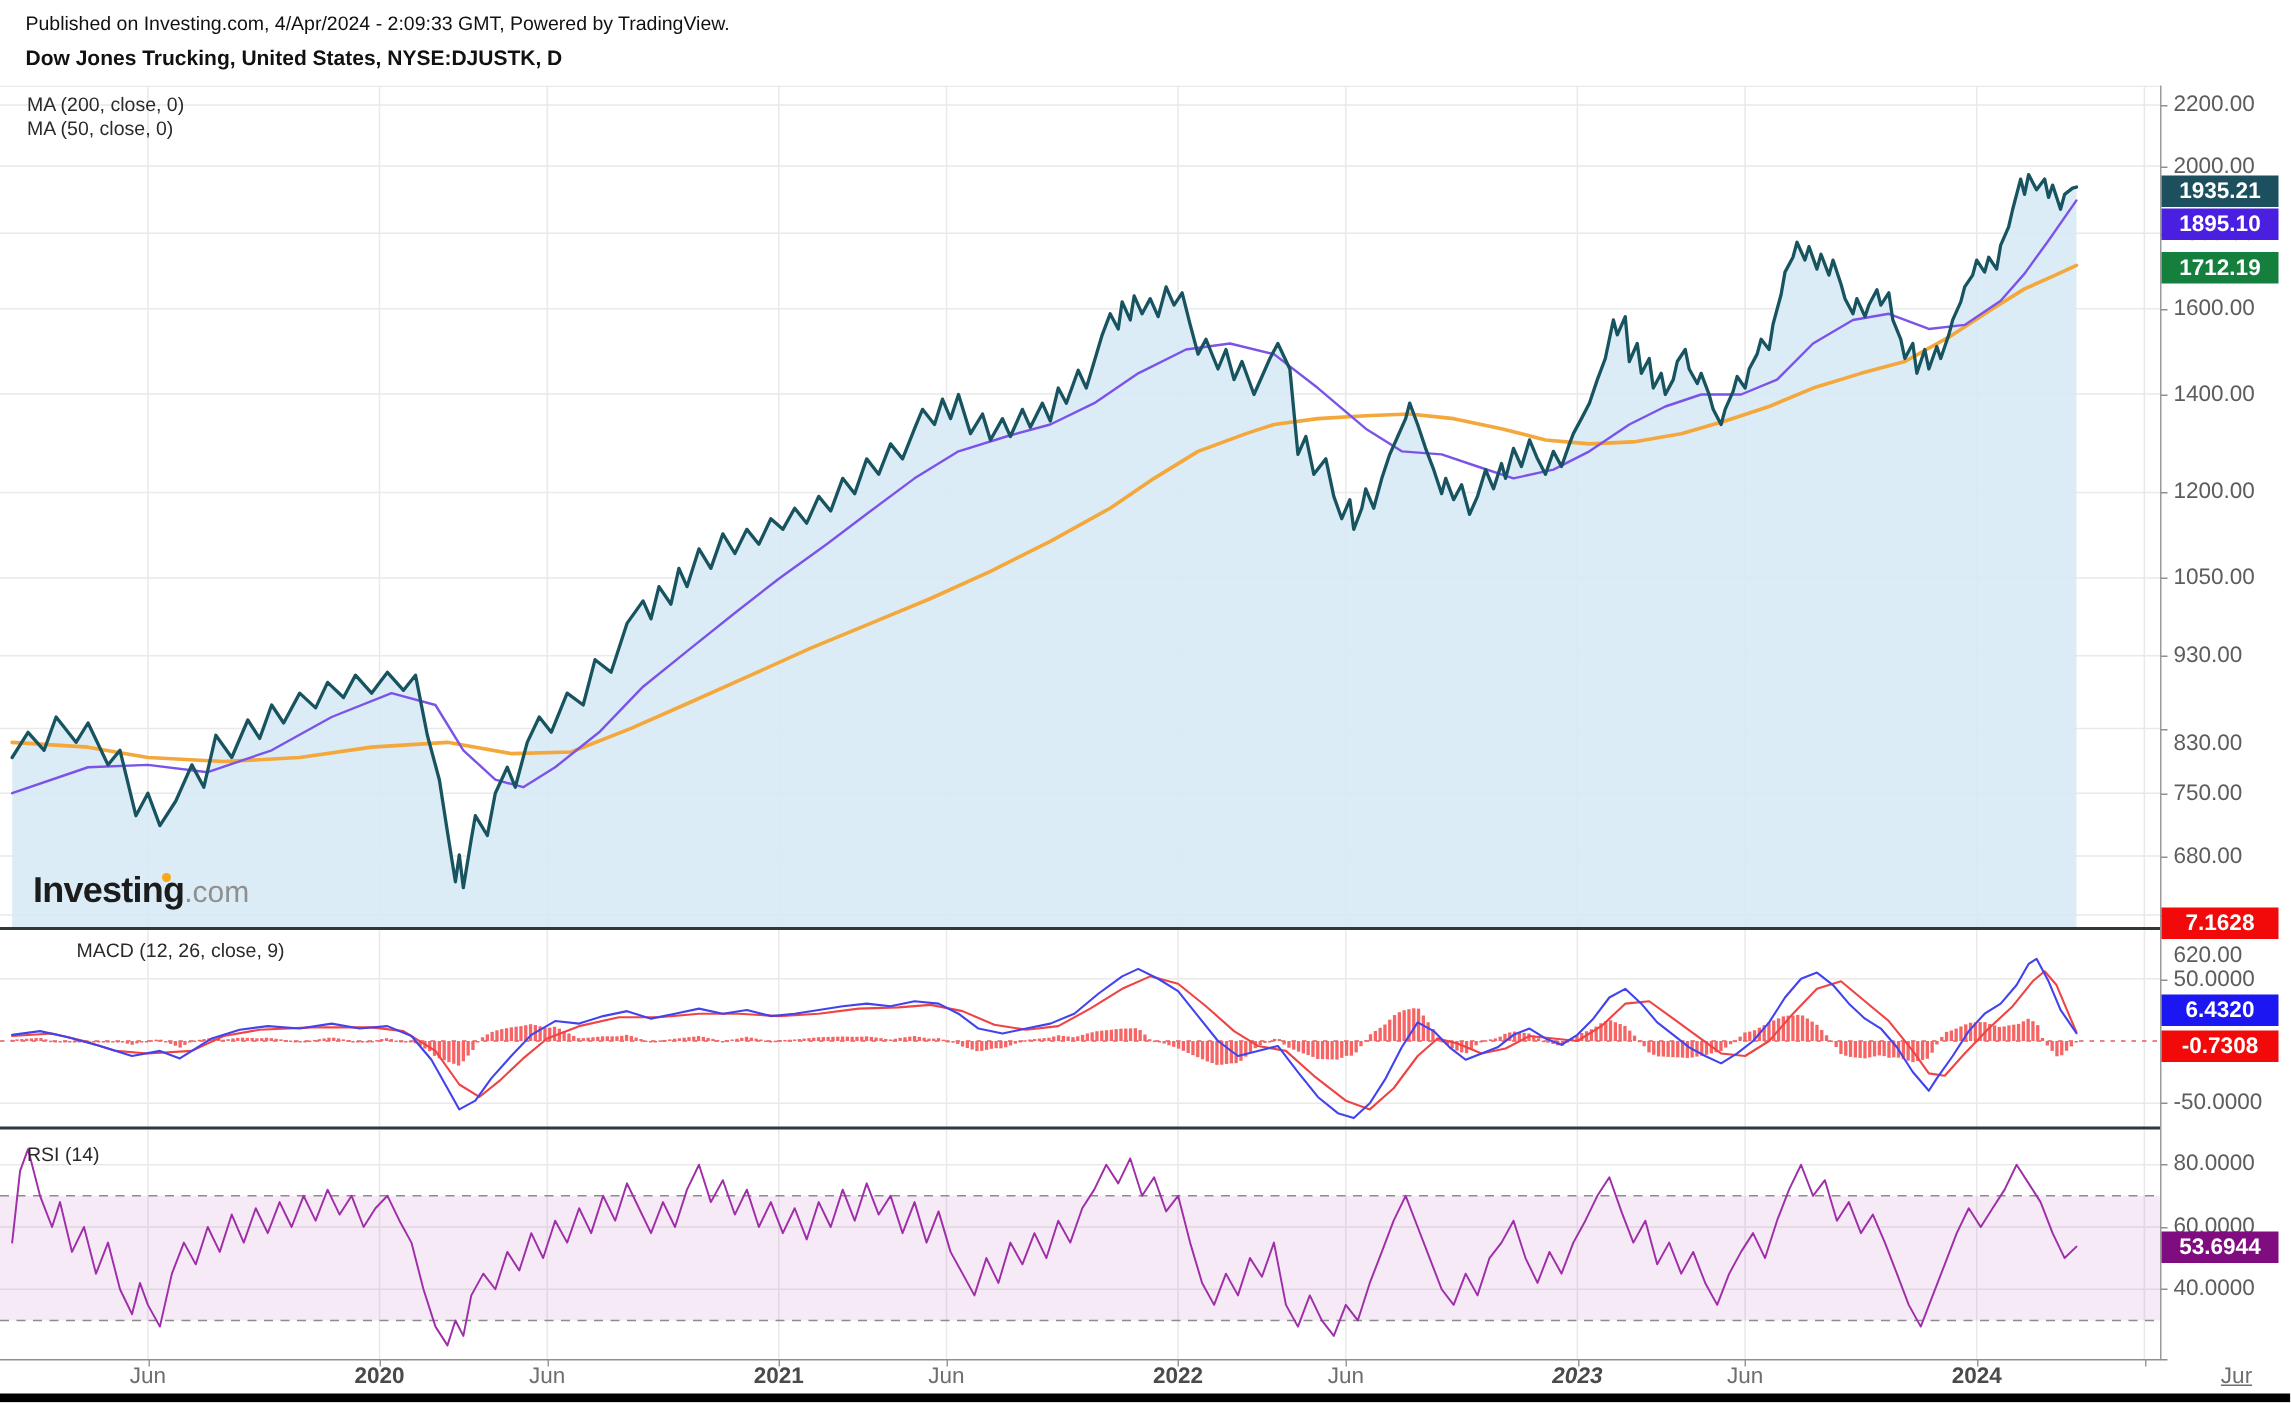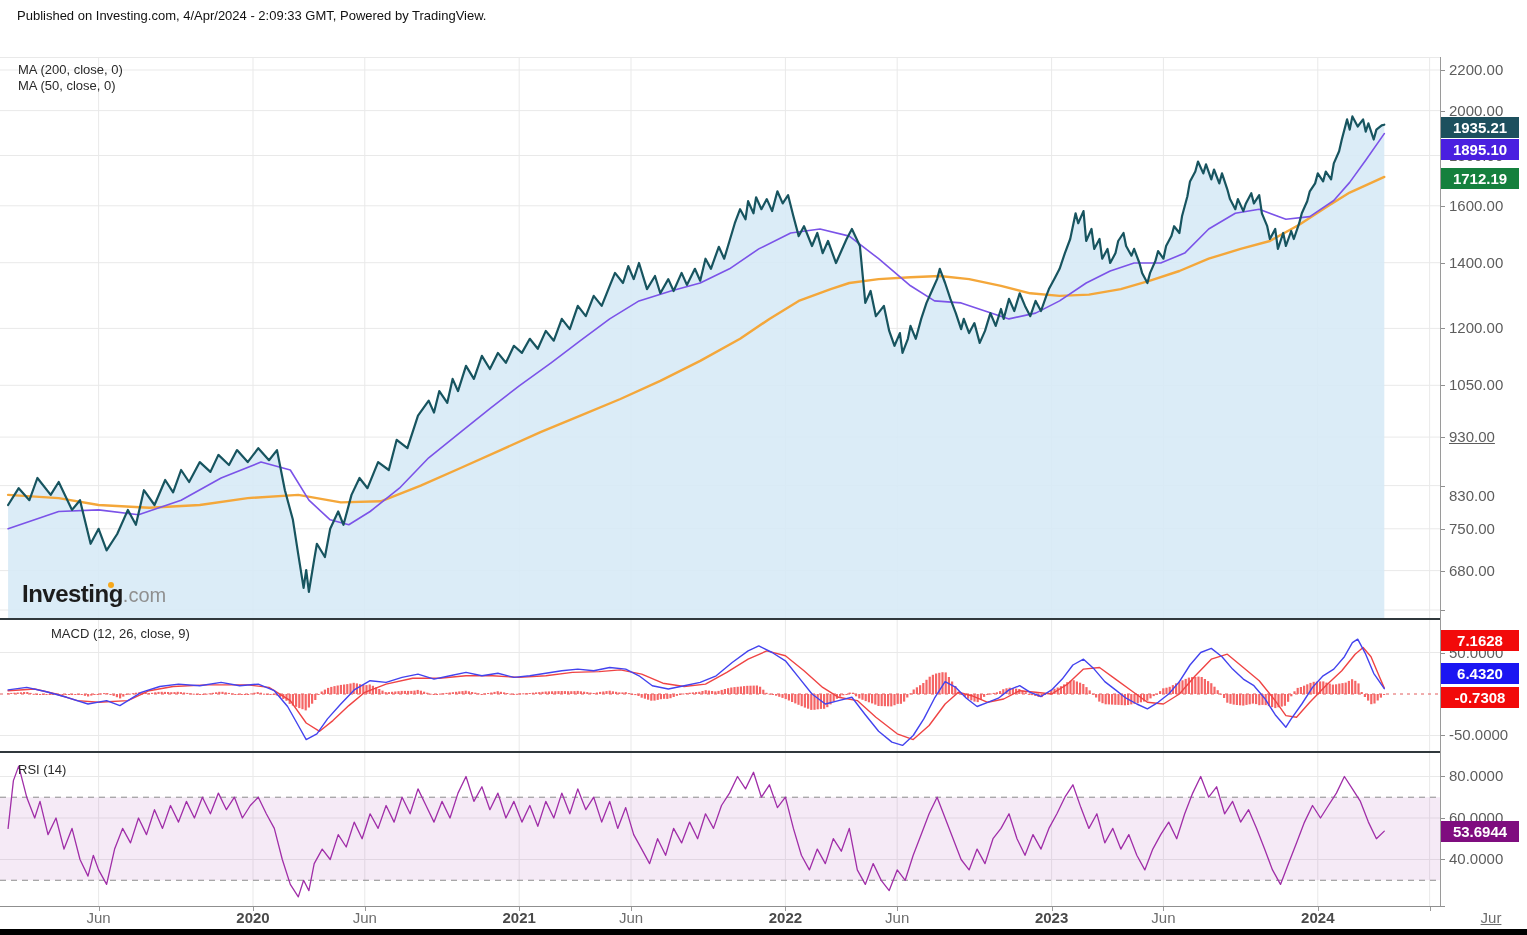--- a/index.html
+++ b/index.html
@@ -24,20 +24,21 @@
         font-size:15px;color:#6e6e6e;z-index:2;}
   .xlab.bold{font-weight:bold;color:#4a4a4a;}
   .xtick{position:absolute;top:906px;width:1px;height:5px;background:#9a9a9a;z-index:2;}
   svg{position:absolute;left:0;z-index:1;}
 </style>
 </head>
 <body>
 
 <div class="page">
   <div class="hdr1">Published on Investing.com, 4/Apr/2024 - 2:09:33 GMT, Powered by TradingView.</div>
+  <div class="hdr2">Dow Jones Trucking, United States, NYSE:DJUSTK, D</div>
 
   <div class="pane-label" style="top:62px;">
     <div>MA (200, close, 0)</div>
     <div>MA (50, close, 0)</div>
   </div>
   <div class="pane-label" style="top:626px;margin-left:33px;">MACD (12, 26, close, 9)</div>
   <div class="pane-label" style="top:762px;">RSI (14)</div>
 
   <div class="logo">
     <span class="brand">Investing</span><span class="suffix">.com</span>
@@ -553,38 +554,38 @@
       <div class="ylab" style="top: 147.538px;">1800.00</div>
       <div class="ytick" style="top: 155.538px;"></div>
       <div class="ylab" style="top: 197.756px;">1600.00</div>
       <div class="ytick" style="top: 205.756px;"></div>
       <div class="ylab" style="top: 254.689px;">1400.00</div>
       <div class="ytick" style="top: 262.689px;"></div>
       <div class="ylab" style="top: 320.413px;">1200.00</div>
       <div class="ytick" style="top: 328.413px;"></div>
       <div class="ylab" style="top: 377.346px;">1050.00</div>
       <div class="ytick" style="top: 385.346px;"></div>
-      <div class="ylab" style="top: 429.09px; text-decoration: underline;">930.00</div>
+      <div class="ylab" style="top: 429.09px;">930.00</div>
       <div class="ytick" style="top: 437.09px;"></div>
       <div class="ylab" style="top: 488px;">830.00</div>
       <div class="ytick" style="top: 485.592px;"></div>
       <div class="ylab" style="top: 520.805px;">750.00</div>
       <div class="ytick" style="top: 528.805px;"></div>
       <div class="ylab" style="top: 562.58px;">680.00</div>
       <div class="ytick" style="top: 570.58px;"></div>
       <div class="ylab" style="top: 629px;">620.00</div>
       <div class="ytick" style="top: 609.965px;"></div>
       <div class="badge" style="top: 116.5px; background: rgb(29, 80, 94);">1935.21</div>
       <div class="badge" style="top: 138.5px; background: rgb(74, 31, 224);">1895.10</div>
       <div class="badge" style="top: 167.5px; background: #15803d;">1712.19</div>
       <div class="ylab" style="top: 644.523px;">50.0000</div>
       <div class="ytick" style="top: 652.523px;"></div>
       <div class="ylab" style="top: 727.49px;">-50.0000</div>
       <div class="ytick" style="top: 735.49px;"></div>
-      <div class="badge" style="top: 630px; background: rgb(242, 10, 10); text-align: center;">7.1628</div>
+      <div class="badge" style="top: 605px; background: rgb(242, 10, 10); text-align: center;">7.1628</div>
       <div class="badge" style="top: 662.5px; background: rgb(27, 22, 242);">6.4320</div>
       <div class="badge" style="top: 686.5px; background: rgb(242, 10, 10);">-0.7308</div>
       <div class="ylab" style="top: 768.459px;">80.0000</div>
       <div class="ytick" style="top: 776.459px;"></div>
       <div class="ylab" style="top: 809.978px;">60.0000</div>
       <div class="ytick" style="top: 817.978px;"></div>
       <div class="ylab" style="top: 851.498px;">40.0000</div>
       <div class="ytick" style="top: 859.498px;"></div>
       <div class="badge" style="top: 820.5px; background: rgb(127, 13, 127);">53.6944</div>
       <div class="xlab" style="left: 98.604px;">Jun</div>
@@ -594,21 +595,21 @@
       <div class="xlab" style="left: 364.804px;">Jun</div>
       <div class="xtick" style="left: 364.804px;"></div>
       <div class="xlab bold" style="left: 519.2px;">2021</div>
       <div class="xtick" style="left: 519.2px;"></div>
       <div class="xlab" style="left: 631.004px;">Jun</div>
       <div class="xtick" style="left: 631.004px;"></div>
       <div class="xlab bold" style="left: 785.4px;">2022</div>
       <div class="xtick" style="left: 785.4px;"></div>
       <div class="xlab" style="left: 897.204px;">Jun</div>
       <div class="xtick" style="left: 897.204px;"></div>
-      <div class="xlab bold" style="left: 1051.6px;">2023</div>
+      <div class="xlab bold" style="left: 1051.6px; font-style: italic;">2023</div>
       <div class="xtick" style="left: 1051.6px;"></div>
       <div class="xlab" style="left: 1163.4px;">Jun</div>
       <div class="xtick" style="left: 1163.4px;"></div>
       <div class="xlab bold" style="left: 1317.8px;">2024</div>
       <div class="xtick" style="left: 1317.8px;"></div>
       <div class="xlab" style="left: 1491px; text-decoration: underline;">Jur</div>
       <div class="xtick" style="left: 1429.6px;"></div>
     </div>
 
   <div class="sep" style="top:618px;"></div>

